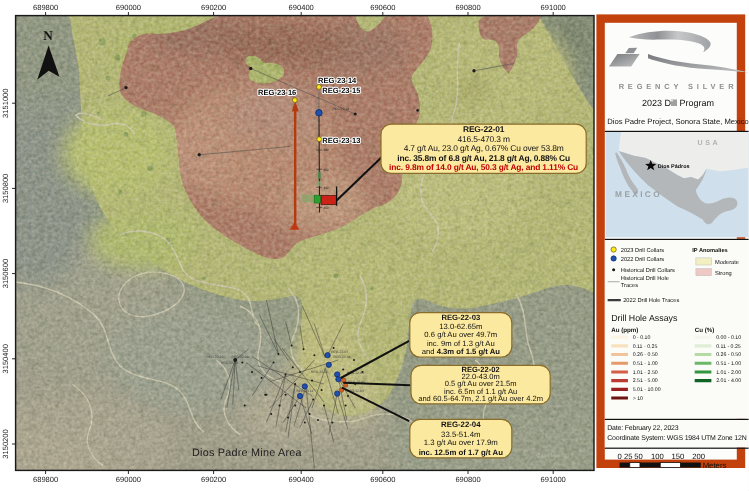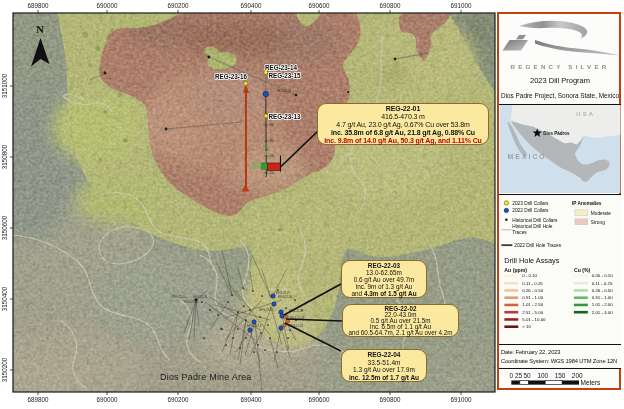--- a/index.html
+++ b/index.html
@@ -2,21 +2,21 @@
 <html><head>
 <meta charset="utf-8">
 <style>
 * { margin:0; padding:0; box-sizing:border-box; }
 html,body { width:624px; height:409px; background:#fff; font-family:"Liberation Sans",sans-serif; }
 #page { position:relative; width:624px; height:409px; overflow:hidden; background:#fff; }
 #mapsvg { position:absolute; left:0; top:0; }
 .callout { position:absolute; background:#fce9a0; border:1px solid #8a6d2a; border-radius:9px; text-align:center; color:#111; z-index:5; }
 .callout b { font-weight:bold; }
 .c-red { color:#c00000; font-weight:bold; }
-#panel { position:absolute; left:497px; top:12px; width:124px; height:378px; background:#fcfcfa; border:2px solid #c2410c; z-index:6; }
+#panel { position:absolute; left:497px; top:12px; width:124px; height:378px; background:#fcfcfa; border:7px solid #c2410c; z-index:6; }
 .sec { position:absolute; left:0; width:122px; }
 </style>
 </head>
 <body>
 <div id="page">
 
 <svg id="mapsvg" width="624" height="409" viewBox="0 0 624 409">
   <defs>
     <clipPath id="mapclip">
           <rect x="13" y="13" width="482" height="379"></rect>

